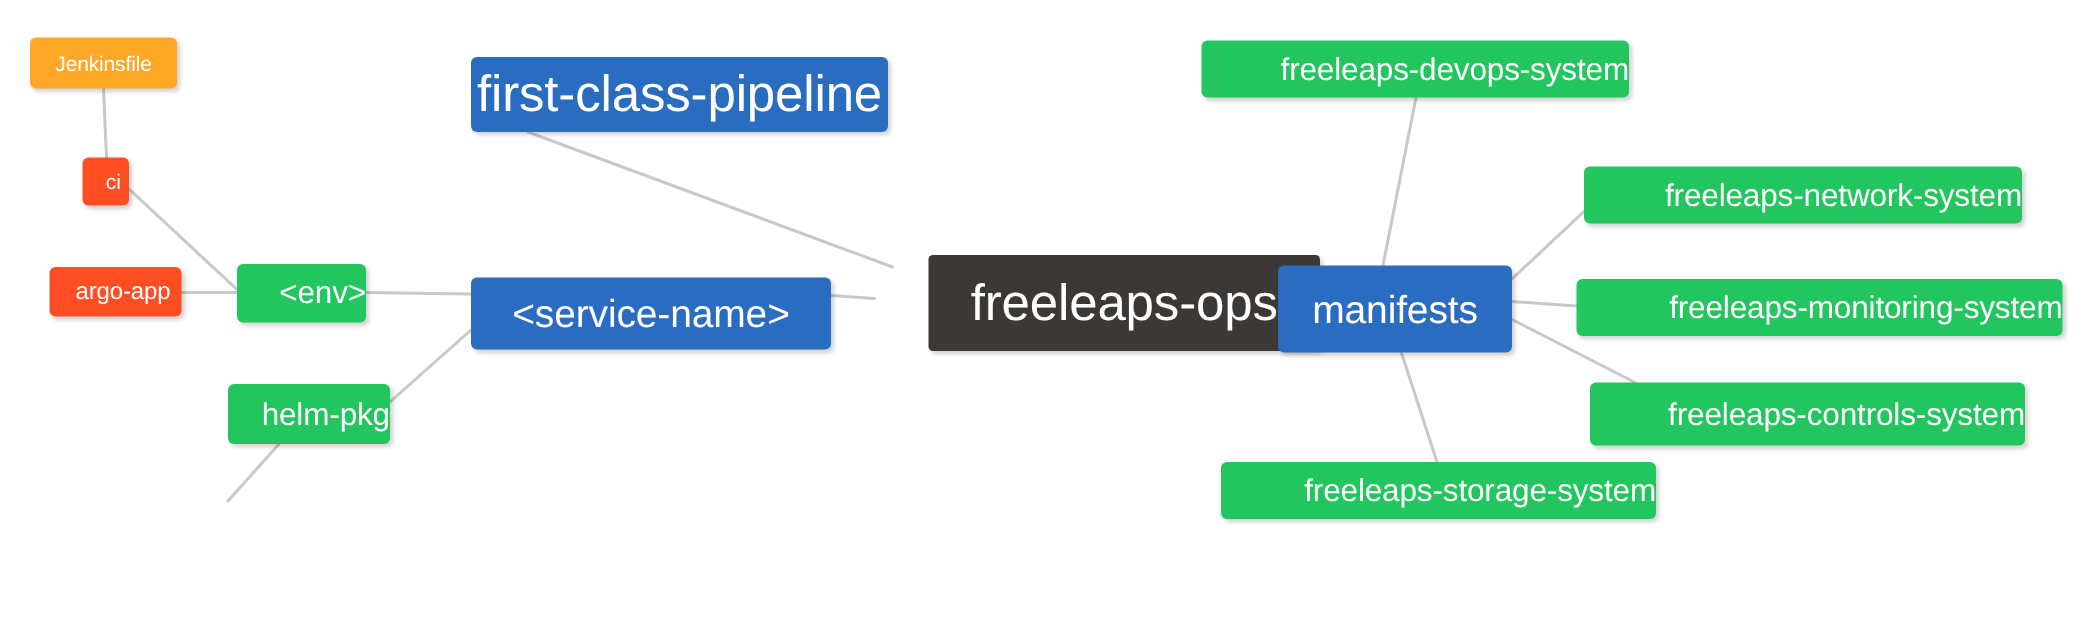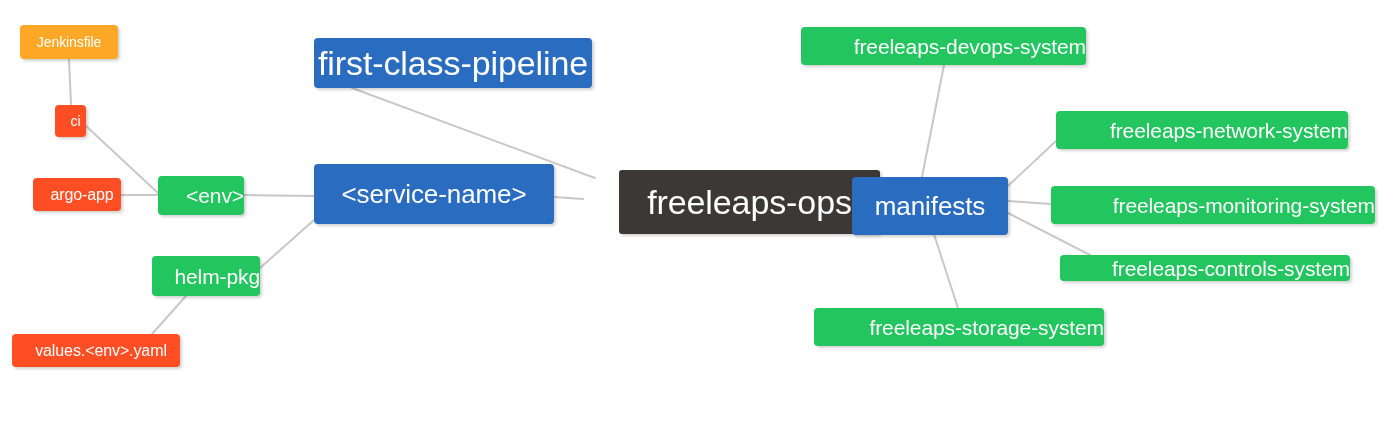--- a/index.html
+++ b/index.html
@@ -78,43 +78,40 @@
     </div>
     <div class="node n-red sz-sm" style="left: 33px; top: 178px; width: 88px; height: 33px;">
       <span>argo-app</span>
     </div>
     <div class="node n-green sz-md" style="left: 158px; top: 176px; width: 86px; height: 39px;">
       <span>&lt;env&gt;</span>
     </div>
     <div class="node n-green sz-md" style="left: 152px; top: 256px; width: 108px; height: 40px; padding-left: 10px;">
       <span>helm-pkg</span>
     </div>
-    <div class="node n-red sz-sm" style="left: 12px; top: 334px; width: 168px; height: 33px;">
-      <span>values.&lt;env&gt;.yaml</span>
-    </div>
     <div class="node n-blue sz-xl" style="left: 314px; top: 38px; width: 278px; height: 50px;">
       <span>first-class-pipeline</span>
     </div>
-    <div class="node n-blue sz-lg" style="left: 314px; top: 164px; width: 240px; height: 60px; align-items: center;">
+    <div class="node n-blue sz-lg" style="left: 314px; top: 185px; width: 240px; height: 48px; align-items: center;">
       <span>&lt;service-name&gt;</span>
     </div>
     <div class="node n-root sz-xl" style="left: 583px; top: 170px; width: 261px; height: 64px; margin-left: 36px;">
       <span>freeleaps-ops</span>
     </div>
     <div class="node n-blue sz-lg" style="left: 852px; top: 177px; width: 156px; height: 58px;">
       <span>manifests</span>
     </div>
     <div class="node n-green sz-md" style="left: 801px; top: 27px; width: 285px; height: 38px;">
       <span>freeleaps-devops-system</span>
     </div>
     <div class="node n-green sz-md" style="left: 1056px; top: 111px; width: 292px; height: 38px;">
       <span>freeleaps-network-system</span>
     </div>
     <div class="node n-green sz-md" style="left: 1051px; top: 186px; width: 324px; height: 38px;">
       <span>freeleaps-monitoring-system</span>
     </div>
-    <div class="node n-green sz-md" style="left: 1060px; top: 255px; width: 290px; height: 26px;">
+    <div class="node n-green sz-md" style="left: 1060px; top: 255px; width: 290px; height: 42px;">
       <span>freeleaps-controls-system</span>
     </div>
     <div class="node n-green sz-md" style="left: 814px; top: 308px; width: 290px; height: 38px;">
       <span>freeleaps-storage-system</span>
     </div>
   </div>
 
 </body></html>

